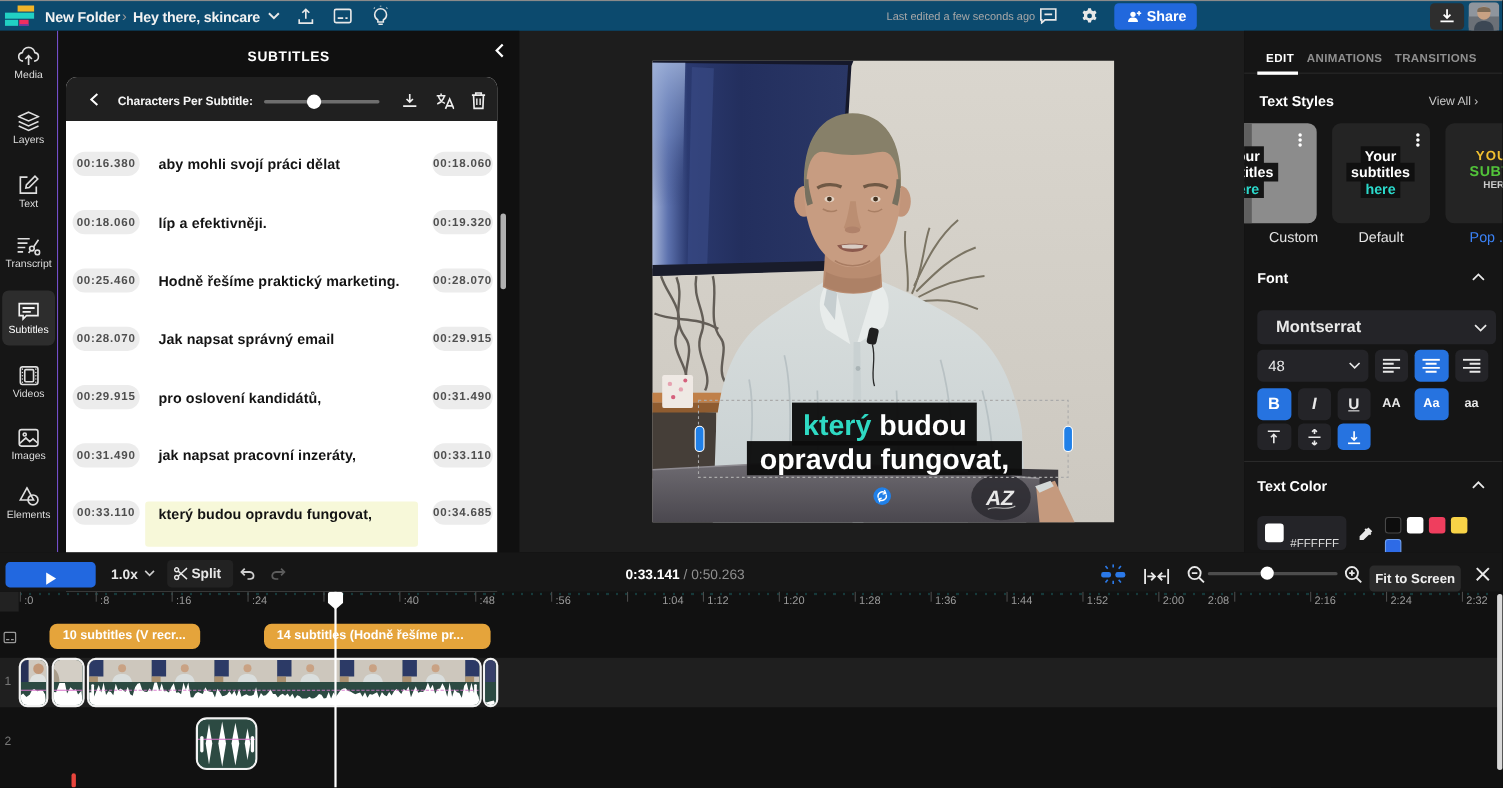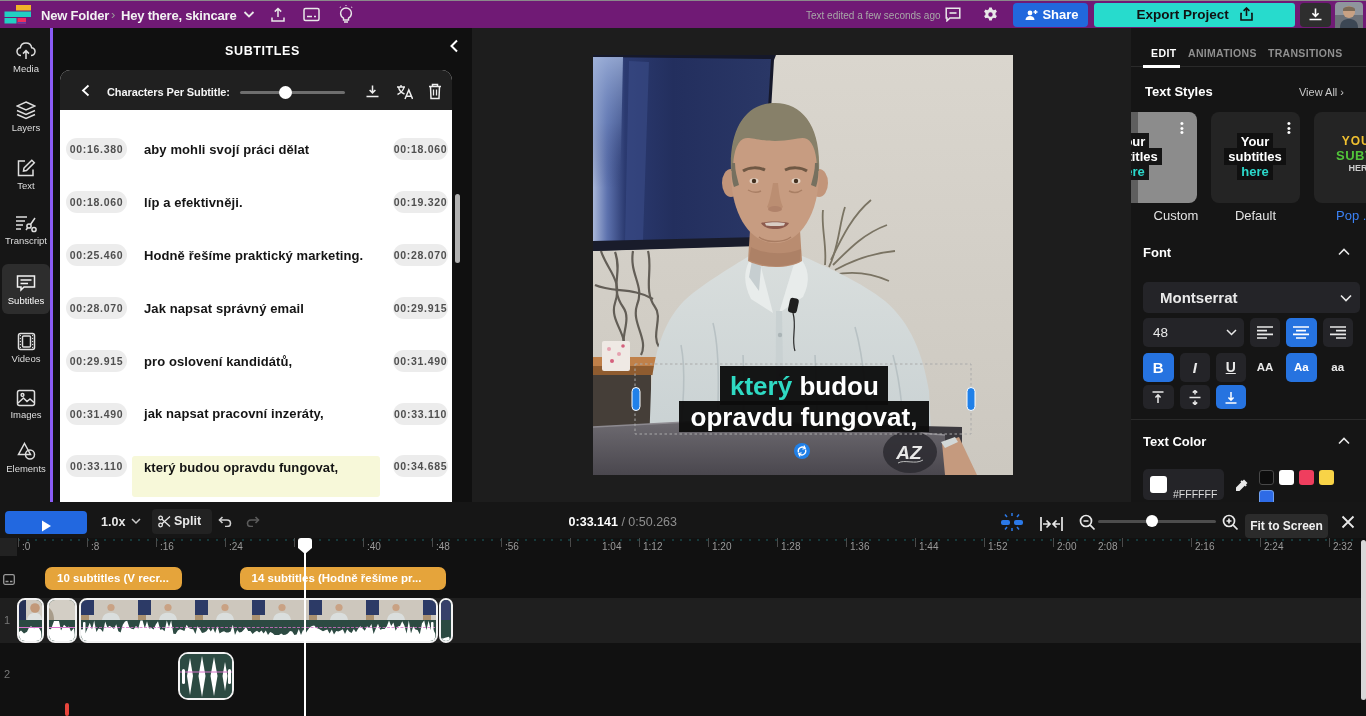--- a/index.html
+++ b/index.html
@@ -1,23 +1,23 @@
 <!DOCTYPE html>
 <html><head>
 <meta charset="utf-8">
 <style>
   * { margin:0; padding:0; box-sizing:border-box; }
   html,body { width:1366px; height:716px; overflow:hidden; background:#101010;
     font-family:"Liberation Sans", sans-serif; }
   .abs { position:absolute; }
   #page { position:relative; width:1366px; height:716px; }
   
-  #topbar { left:0; top:0; width:1366px; height:28px; background:#701a75; border-top:1px solid #8a8a8a; }
+  #topbar { left:0; top:0; width:1366px; height:28px; background:#0c4a6e; border-top:1px solid #8a8a8a; }
   
-  #sidebar { left:0; top:28px; width:53px; height:474px; background:#161616; border-right:3px solid #8b5cf6; }
+  #sidebar { left:0; top:28px; width:53px; height:474px; background:#161616; border-right:1px solid #8b5cf6; }
   .sideitem { position:absolute; left:0; width:52px; text-align:center; color:#dedede; }
   .sideitem svg { display:block; margin:0 auto 2px auto; }
   .sideitem .lbl { font-size:9.5px; letter-spacing:0; }
   .sidesel { position:absolute; left:2px; top:236px; width:48px; height:50px; background:#2d2d2d; border-radius:6px; }
   
   #subpanel { left:53px; top:28px; width:419px; height:474px; background:#101010; }
   #subtitle-card { position:absolute; left:7px; top:42px; width:392px; height:492px; border-radius:10px; background:#fff; overflow:hidden; }
   .pill { position:absolute; height:22px; line-height:22px; border-radius:11px; background:#ececec; color:#4f4f4f;
           font-size:10.5px; font-weight:bold; text-align:center; letter-spacing:0.7px; }
   .srow-text { position:absolute; left:84px; font-size:13px; font-weight:bold; color:#141414; letter-spacing:0.1px; }
@@ -203,45 +203,40 @@
 
     <svg class="abs" style="left:303px;top:6px" width="17" height="15" viewBox="0 0 17 15" fill="none" stroke="#e8e8e8" stroke-width="1.5">
       <rect x="1" y="1.5" width="15" height="12" rx="1.5"></rect>
       <path d="M4 9.5 L9 9.5 M11 9.5 L13 9.5" stroke-width="1.6"></path>
     </svg>
 
     <svg class="abs" style="left:339px;top:4px" width="14" height="19" viewBox="0 0 14 19" fill="none" stroke="#e8e8e8" stroke-width="1.4">
       <path d="M4.5 13.2 C2.5 12 1.6 10.3 1.6 8.3 C1.6 5.3 4 3 7 3 C10 3 12.4 5.3 12.4 8.3 C12.4 10.3 11.5 12 9.5 13.2 L9.5 15 L4.5 15 Z"></path>
       <path d="M5 17 L9 17 M7 0 L7 0.8 M1 2 L1.6 2.6 M13 2 L12.4 2.6"></path>
     </svg>
-    <div class="abs" style="left:806px;top:9px;font-size:10px;color:#a8a8a8;">Text edited a few seconds ago</div>
+    <div class="abs" style="left:806px;top:9px;font-size:10px;color:#a8a8a8;">Last edited a few seconds ago</div>
 
     <svg class="abs" style="left:945px;top:6px" width="16" height="15" viewBox="0 0 16 15" fill="none" stroke="#e8e8e8" stroke-width="1.5">
       <path d="M1.2 1.2 L14.8 1.2 L14.8 11 L5 11 L2 13.8 L2 11 L1.2 11 Z"></path>
       <path d="M4.5 6 L11.5 6" stroke-width="1.6"></path>
     </svg>
 
     <svg class="abs" style="left:983px;top:6px" width="15" height="15" viewBox="0 0 15 15">
       <path fill="#e8e8e8" d="M6.2 0.5 h2.6 l0.4 1.8 a5.5 5.5 0 0 1 1.6 0.9 l1.8-0.6 l1.3 2.2 l-1.4 1.2 a5.6 5.6 0 0 1 0 1.9 l1.4 1.2 l-1.3 2.2 l-1.8-0.6 a5.5 5.5 0 0 1-1.6 0.9 l-0.4 1.8 h-2.6 l-0.4-1.8 a5.5 5.5 0 0 1-1.6-0.9 l-1.8 0.6 l-1.3-2.2 l1.4-1.2 a5.6 5.6 0 0 1 0-1.9 l-1.4-1.2 l1.3-2.2 l1.8 0.6 a5.5 5.5 0 0 1 1.6-0.9 Z M7.5 5.3 a2.2 2.2 0 1 0 0 4.4 a2.2 2.2 0 0 0 0-4.4 Z"></path>
     </svg>
 
     <div class="abs" style="left:1013px;top:2px;width:75px;height:24px;background:#2168dd;border-radius:4px;color:#fff;font-size:13px;font-weight:bold;text-align:center;line-height:24px;">
       <svg class="abs" style="left:11px;top:6px" width="14" height="12" viewBox="0 0 14 12" fill="#fff">
         <circle cx="6" cy="4" r="2.4"></circle>
           <path d="M1.5 11 C1.5 8.2 3.5 7 6 7 C8.5 7 10.5 8.2 10.5 11 Z"></path>
         <path d="M11.5 1 L11.5 5 M9.5 3 L13.5 3" stroke="#fff" stroke-width="1.4"></path>
       </svg>
       <span style="margin-left:20px">Share</span>
     </div>
 
-    <div class="abs" style="left:1094px;top:2px;width:201px;height:24px;background:#27dbcd;border-radius:3px;color:#111;font-size:13.5px;font-weight:bold;text-align:center;line-height:24px;">Export Project
-      <svg style="vertical-align:-2px;margin-left:7px" width="13" height="14" viewBox="0 0 13 14" fill="none" stroke="#111" stroke-width="1.6">
-        <path d="M6.5 9 L6.5 1.2 M3.6 3.8 L6.5 1 L9.4 3.8 M2 6.5 L1 6.5 L1 13 L12 13 L12 6.5 L11 6.5"></path>
-      </svg>
-    </div>
 
     <div class="abs" style="left:1300px;top:2px;width:31px;height:24px;background:#2e2e2e;border-radius:4px;">
       <svg class="abs" style="left:8px;top:5px" width="15" height="14" viewBox="0 0 15 14" fill="none" stroke="#fff" stroke-width="1.6">
         <path d="M7.5 0.5 L7.5 8 M4.4 5.2 L7.5 8.3 L10.6 5.2 M1.5 11.5 L13.5 11.5"></path>
       </svg>
     </div>
 
     <svg class="abs" style="left:1335px;top:1px" width="28" height="26" viewBox="0 0 28 26">
       <rect width="28" height="26" rx="4" fill="#8f959d"></rect>
       <rect y="13" width="28" height="13" fill="#6b7077"></rect>

